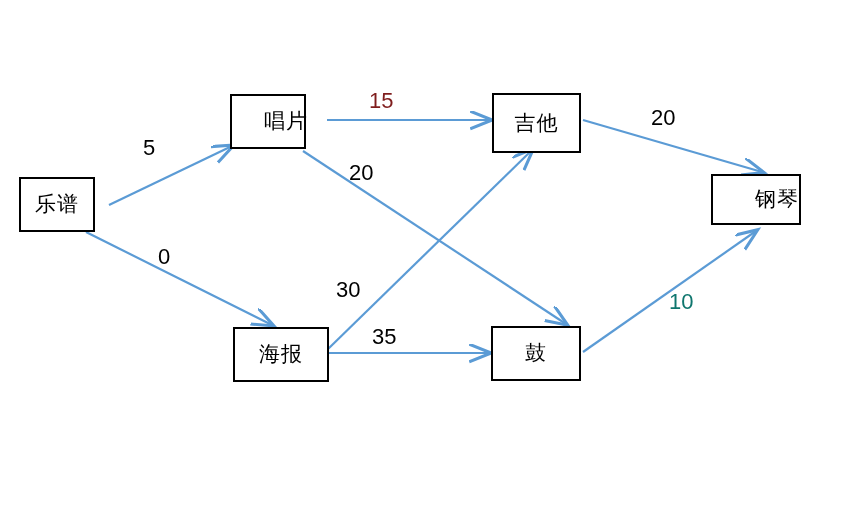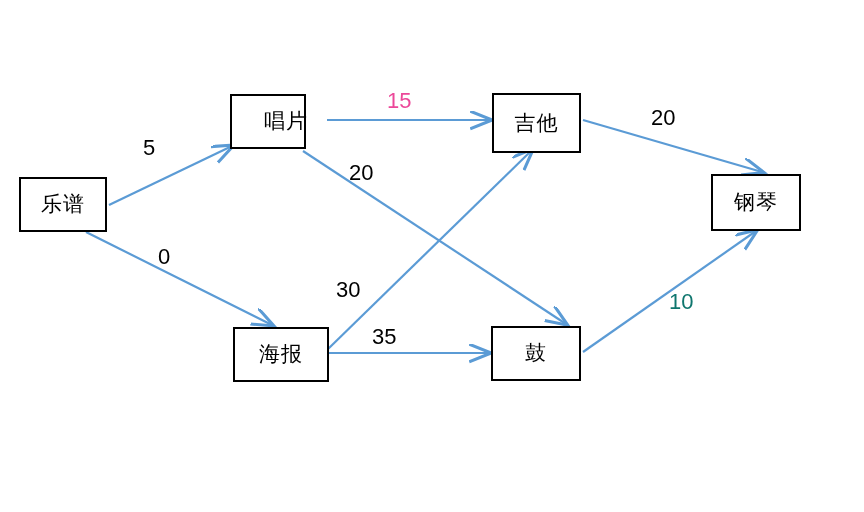--- a/index.html
+++ b/index.html
@@ -63,43 +63,43 @@
         <line x1="327" y1="120" x2="490" y2="120" stroke="#5b9bd5" stroke-width="2.2" marker-end="url(#arrowhead)"></line>
         <line x1="303" y1="151" x2="566" y2="324" stroke="#5b9bd5" stroke-width="2.2" marker-end="url(#arrowhead)"></line>
         <line x1="327" y1="350" x2="532" y2="150" stroke="#5b9bd5" stroke-width="2.2" marker-end="url(#arrowhead)"></line>
         <line x1="327" y1="353" x2="489" y2="353" stroke="#5b9bd5" stroke-width="2.2" marker-end="url(#arrowhead)"></line>
         <line x1="583" y1="120" x2="762" y2="172" stroke="#5b9bd5" stroke-width="2.2" marker-end="url(#arrowhead)"></line>
         <line x1="583" y1="352" x2="756" y2="231" stroke="#5b9bd5" stroke-width="2.2" marker-end="url(#arrowhead)"></line>
       </g>
   </svg>
 
   <div id="node-layer">
-      <div class="node" style="left: 19px; top: 177px; width: 88px; height: 55px; border-color: rgb(0, 0, 0); background: rgb(255, 255, 255);">
+      <div class="node" style="left: 19px; top: 177px; width: 76px; height: 55px; border-color: rgb(0, 0, 0); background: rgb(255, 255, 255);">
         <span>乐谱</span>
       </div>
       <div class="node" style="left: 230px; top: 94px; width: 76px; height: 55px; border-color: rgb(0, 0, 0); background: rgb(255, 255, 255); padding-left: 36px;">
         <span>唱片</span>
       </div>
       <div class="node" style="left: 233px; top: 327px; width: 96px; height: 55px; border-color: rgb(0, 0, 0); background: rgb(255, 255, 255);">
         <span>海报</span>
       </div>
       <div class="node" style="left: 492px; top: 93px; width: 89px; height: 60px; border-color: rgb(0, 0, 0); background: rgb(255, 255, 255);">
         <span>吉他</span>
       </div>
       <div class="node" style="left: 491px; top: 326px; width: 90px; height: 55px; border-color: rgb(0, 0, 0); background: rgb(255, 255, 255);">
         <span>鼓</span>
       </div>
-      <div class="node" style="left: 711px; top: 174px; width: 90px; height: 57px; border-color: rgb(0, 0, 0); background: rgb(255, 255, 255);">
+      <div class="node" style="left: 711px; top: 174px; width: 90px; height: 51px; border-color: rgb(0, 0, 0); background: rgb(255, 255, 255); justify-content: flex-end;">
         <span>钢琴</span>
       </div>
     </div>
   <div id="label-layer">
       <div class="edge-label" style="left: 143px; top: 137px; color: rgb(0, 0, 0);">5</div>
       <div class="edge-label" style="left: 158px; top: 246px; color: rgb(0, 0, 0);">0</div>
-      <div class="edge-label" style="left: 387px; top: 90px; color: #ec4899;">15</div>
+      <div class="edge-label" style="left: 369px; top: 90px; color: #7f1d1d;">15</div>
       <div class="edge-label" style="left: 349px; top: 162px; color: rgb(0, 0, 0);">20</div>
       <div class="edge-label" style="left: 336px; top: 279px; color: rgb(0, 0, 0);">30</div>
       <div class="edge-label" style="left: 372px; top: 326px; color: rgb(0, 0, 0);">35</div>
       <div class="edge-label" style="left: 651px; top: 107px; color: rgb(0, 0, 0);">20</div>
       <div class="edge-label" style="left: 669px; top: 291px; color: #0f766e;">10</div>
     </div>
 
 </div>
 
 </body></html>

